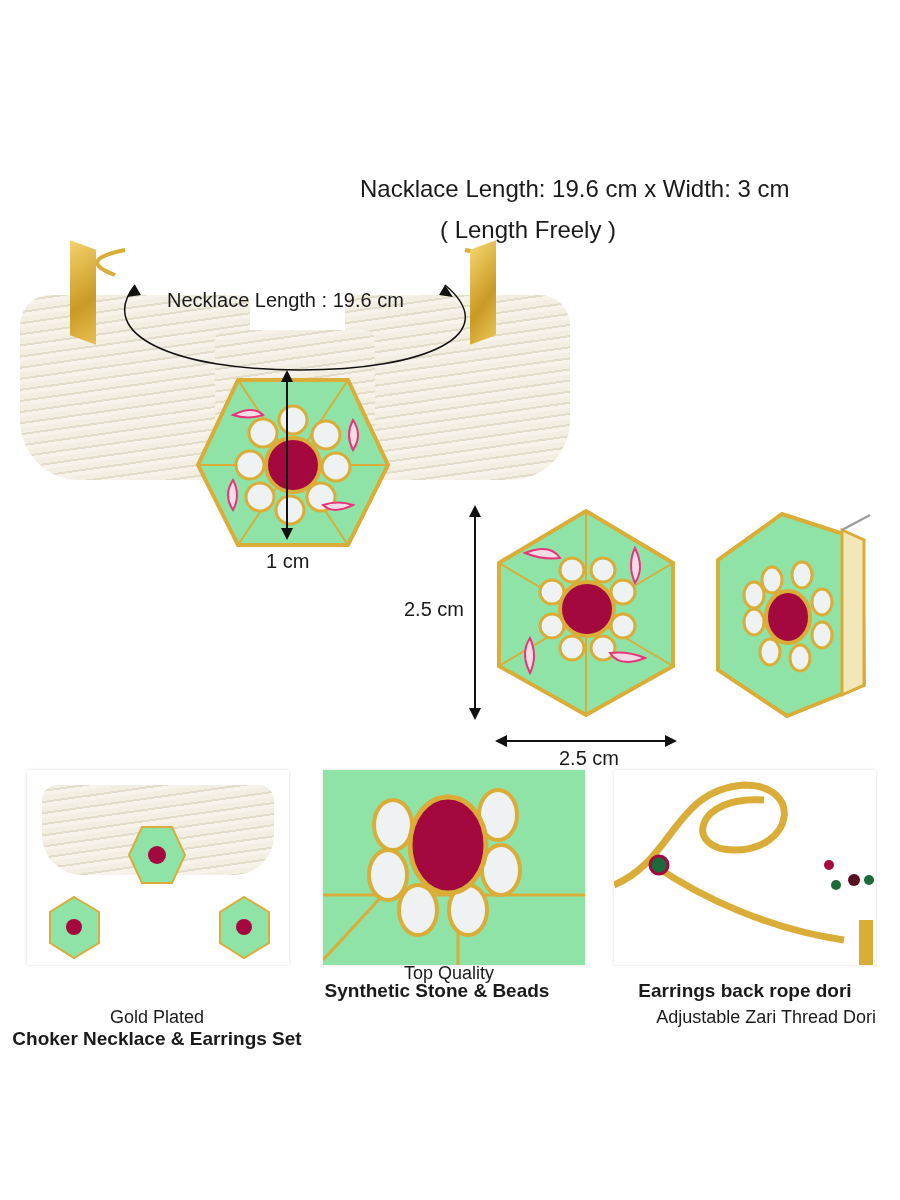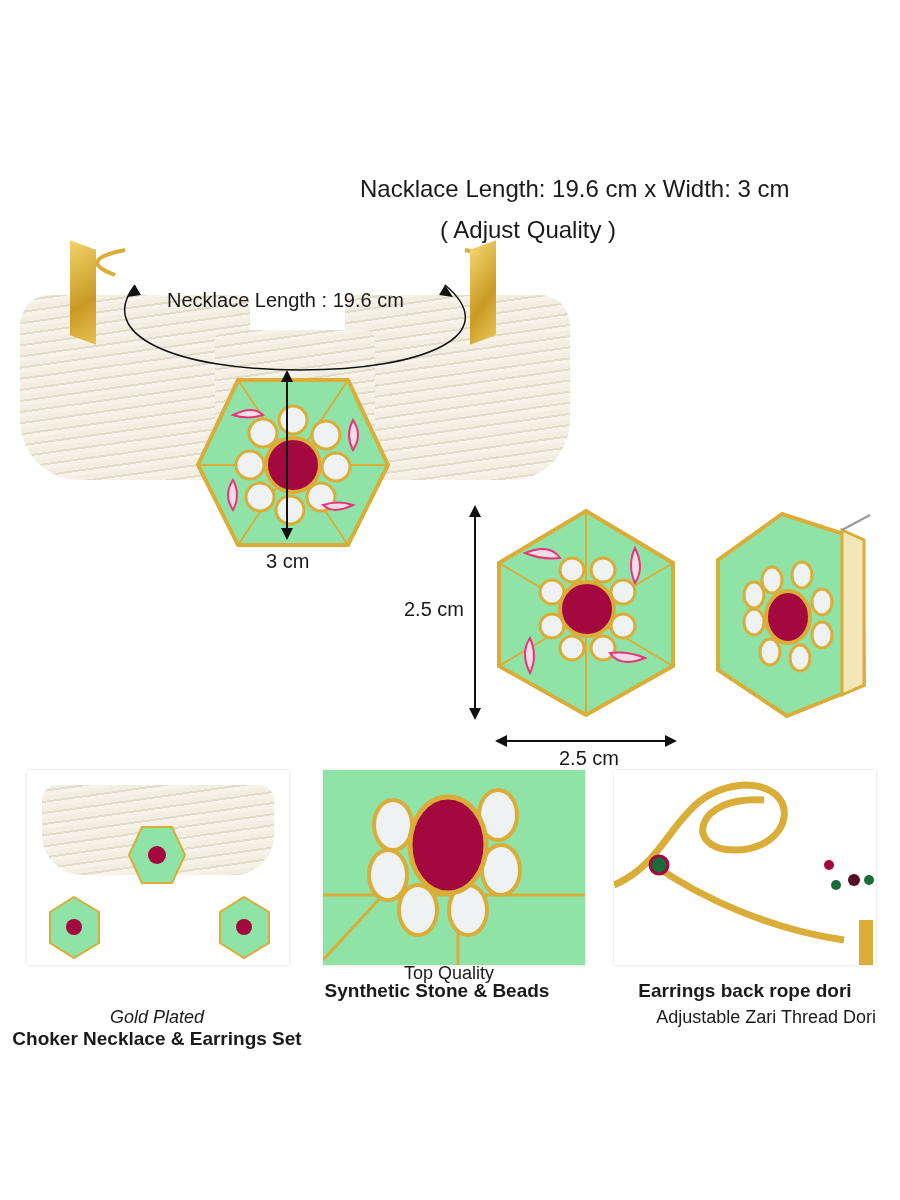--- a/index.html
+++ b/index.html
@@ -12,21 +12,21 @@
      border-radius:40px;}
   .goldbar{background:linear-gradient(135deg,#f2d36b,#c99a24 60%,#e8c153);}
   .panel{position:absolute;top:770px;width:262px;height:195px;background:#fff;box-shadow:0 0 3px rgba(0,0,0,0.15);overflow:hidden;}
   .cap-title{font-weight:bold;font-size:19px;text-align:center;white-space:nowrap;position:absolute;}
   .cap-sub{font-size:18px;text-align:center;white-space:nowrap;position:absolute;}
 </style>
 </head>
 <body>
 
 <div class="abs title" style="left:360px;top:175px;width:480px;">Nacklace Length: 19.6 cm x Width: 3 cm</div>
-<div class="abs title" style="left:440px;top:216px;width:250px;">( Adjust Quality )</div>
+<div class="abs title" style="left:440px;top:216px;width:250px;">( Length Freely )</div>
 
 <div class="abs" style="left:15px;top:240px;width:560px;height:330px;">
 
   <svg class="abs" style="left:0;top:0" width="560" height="330">
     <path d="M100 35 Q 60 20 110 10" stroke="#d9ad38" stroke-width="4" fill="none"></path>
     <path d="M460 35 Q 500 20 450 10" stroke="#d9ad38" stroke-width="4" fill="none"></path>
   </svg>
 
   <div class="abs pearls" style="left:5px;top:55px;width:230px;height:185px;border-radius:30px 10px 10px 60px;"></div>
   <div class="abs pearls" style="left:330px;top:55px;width:225px;height:185px;border-radius:10px 30px 60px 10px;"></div>
@@ -67,21 +67,21 @@
     <polygon points="330,20 338,32 324,30" fill="#111"></polygon>
   </svg>
 
   <svg class="abs" style="left:264px;top:130px" width="16" height="170">
     <line x1="8" y1="6" x2="8" y2="164" stroke="#111" stroke-width="2"></line>
     <polygon points="8,0 2,12 14,12" fill="#111"></polygon>
     <polygon points="8,170 2,158 14,158" fill="#111"></polygon>
   </svg>
 </div>
 <div class="abs label" style="left:167px;top:289px;">Necklace Length : 19.6 cm</div>
-<div class="abs label" style="left:266px;top:550px;">3 cm</div>
+<div class="abs label" style="left:266px;top:550px;">1 cm</div>
 
 <svg class="abs" style="left:467px;top:505px" width="16" height="215">
   <line x1="8" y1="6" x2="8" y2="209" stroke="#111" stroke-width="2"></line>
   <polygon points="8,0 2,12 14,12" fill="#111"></polygon>
   <polygon points="8,215 2,203 14,203" fill="#111"></polygon>
 </svg>
 <div class="abs label" style="left:404px;top:598px;">2.5 cm</div>
 
 <svg class="abs" style="left:495px;top:733px" width="182" height="16">
   <line x1="6" y1="8" x2="176" y2="8" stroke="#111" stroke-width="2"></line>
@@ -177,19 +177,19 @@
         <circle cx="215" cy="95" r="5" fill="#a3093f"></circle>
         <circle cx="222" cy="115" r="5" fill="#1b6b3a"></circle>
         <circle cx="240" cy="110" r="6" fill="#5a0d20"></circle>
         <circle cx="255" cy="110" r="5" fill="#1b6b3a"></circle>
       </g>
     <rect x="245" y="150" width="14" height="45" fill="#d9ad38"></rect>
   </svg>
 </div>
 
 <div class="cap-title" style="left:0;top:980px;width:314px;margin-top:48px;">Choker Necklace &amp; Earrings Set</div>
-<div class="cap-sub" style="left:0;top:1007px;width:314px;font-style:italic;">Gold Plated</div>
+<div class="cap-sub" style="left:0;top:1007px;width:314px;">Gold Plated</div>
 
 <div class="cap-title" style="left:306px;top:980px;width:262px;">Synthetic Stone &amp; Beads</div>
 <div class="cap-sub" style="left:318px;top:963px;width:262px;">Top Quality</div>
 
 <div class="cap-title" style="left:614px;top:980px;width:262px;">Earrings back rope dori</div>
 <div class="cap-sub" style="left:614px;top:1007px;width:262px;text-align:right;">Adjustable Zari Thread Dori</div>
 
 </body></html>

